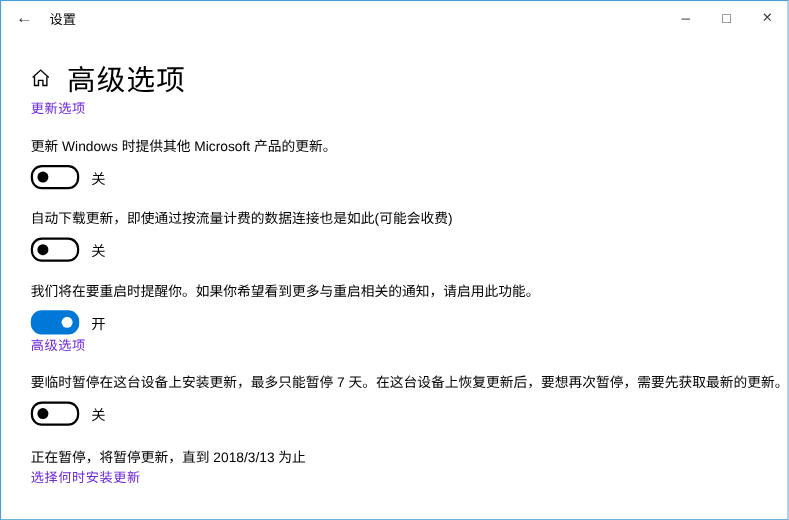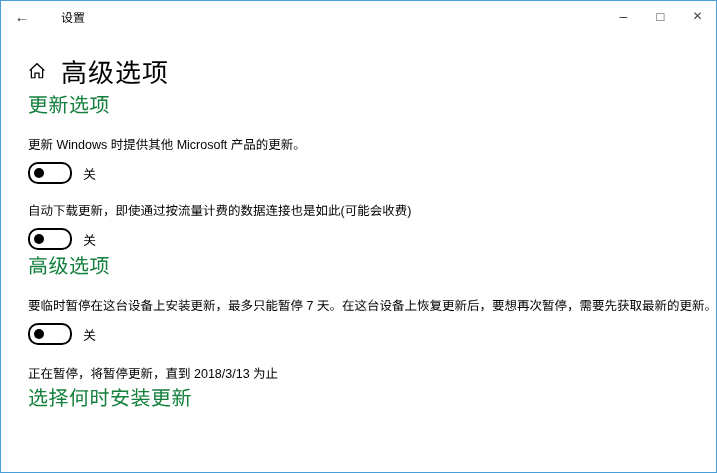--- a/index.html
+++ b/index.html
@@ -5,33 +5,33 @@
   html,body{margin:0;padding:0;background:#e8e8e8;}
   body{font-family:"Liberation Sans","DejaVu Sans",sans-serif;-webkit-font-smoothing:antialiased;}
   .window{
     position:relative;width:717px;height:473px;box-sizing:border-box;
     background:#ffffff;border:1px solid #4a9fd8;overflow:hidden;
   }
   
   .titlebar{height:30px;display:flex;align-items:center;}
   .back-btn{width:42px;height:30px;display:flex;align-items:center;justify-content:center;
     font-size:15px;color:#333;cursor:pointer;background:transparent;border:none;}
-  .app-title{font-size:12px;color:#000;margin-left:18px;}
+  .app-title{font-size:12px;color:#000;margin-left:2px;}
   .tb-spacer{flex:1;}
   .win-btn{width:37px;height:30px;display:flex;align-items:center;justify-content:center;
     font-size:12px;color:#444;cursor:pointer;background:transparent;border:none;padding:0;}
   .win-btn.min{font-size:14px;}
   .win-btn.max{font-size:13px;}
   .win-btn.close{font-size:12px;}
   
   .content{padding:0 27px;}
   .page-header{display:flex;align-items:center;margin-top:21px;}
   .home-icon{width:18px;height:18px;display:inline-flex;align-items:center;justify-content:center;margin-right:15px;}
   .page-title{font-size:26px;font-weight:400;color:#000;letter-spacing:1px;font-family:Liberation Serif, serif;}
-  h2.section-heading{font-size:20px;font-weight:400;color:#15803d;margin:0;letter-spacing:.5px;font-family:Liberation Serif, serif;}
+  h2.section-heading{font-size:12px;font-weight:400;color:#6d28d9;margin:0;letter-spacing:.5px;}
   .sec-update{margin-top:18px;}
   .sec-pause{margin-top:31px;}
   .sec-choose{margin-top:27px;font-size:17px;}
   .desc{font-size:12.5px;color:#000;line-height:17px;margin-top:19px;white-space:nowrap;}
   .status-line{font-size:12.5px;color:#000;margin-top:18px;white-space:nowrap;}
   
   .toggle-row{display:flex;align-items:center;margin-top:8px;height:22px;}
   .toggle{width:40px;height:18px;border-radius:10px;position:relative;box-sizing:content-box;cursor:pointer;}
   .toggle.off{border:2px solid #000;background:#fff;}
   .toggle.off .knob{position:absolute;left:4px;top:4px;width:10px;height:10px;border-radius:50%;background:#000;}
@@ -88,20 +88,29 @@
     <div class="setting">
       <div class="desc">自动下载更新，即使通过按流量计费的数据连接也是如此(可能会收费)</div>
       <div class="toggle-row">
         <div class="toggle off" role="switch" aria-checked="false">
           <div class="knob"></div>
         </div>
         <span class="state-label">关</span>
       </div>
     </div>
 
+    <div class="setting">
+      <div class="desc">我们将在要重启时提醒你。如果你希望看到更多与重启相关的通知，请启用此功能。</div>
+      <div class="toggle-row">
+        <div class="toggle on" role="switch" aria-checked="true">
+          <div class="knob"></div>
+        </div>
+        <span class="state-label">开</span>
+      </div>
+    </div>
 
     <h2 class="section-heading sec-pause">高级选项</h2>
 
     <div class="setting">
       <div class="desc">要临时暂停在这台设备上安装更新，最多只能暂停 7 天。在这台设备上恢复更新后，要想再次暂停，需要先获取最新的更新。</div>
       <div class="toggle-row">
         <div class="toggle off" role="switch" aria-checked="false">
           <div class="knob"></div>
         </div>
         <span class="state-label">关</span>

